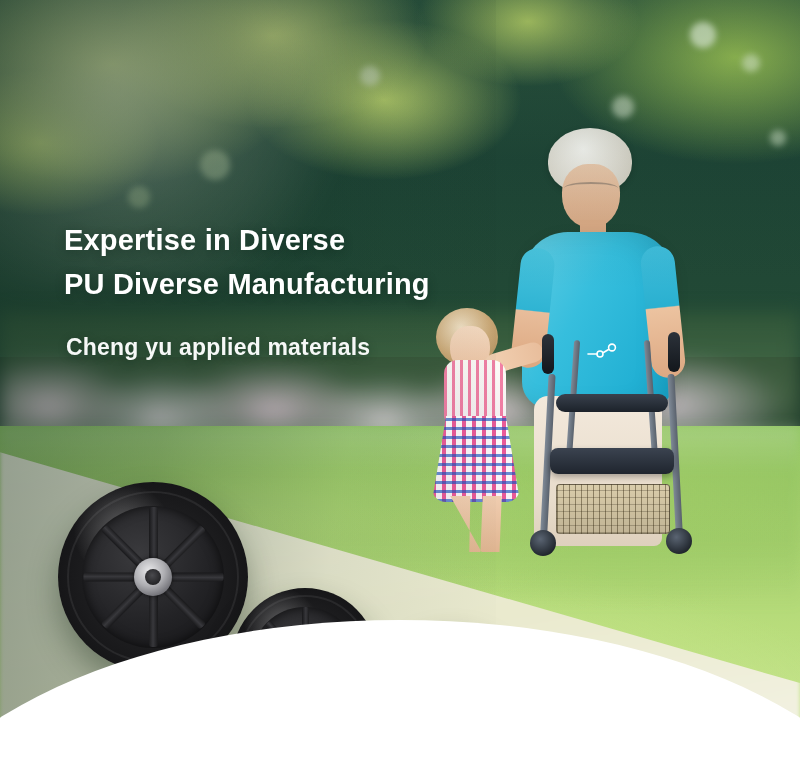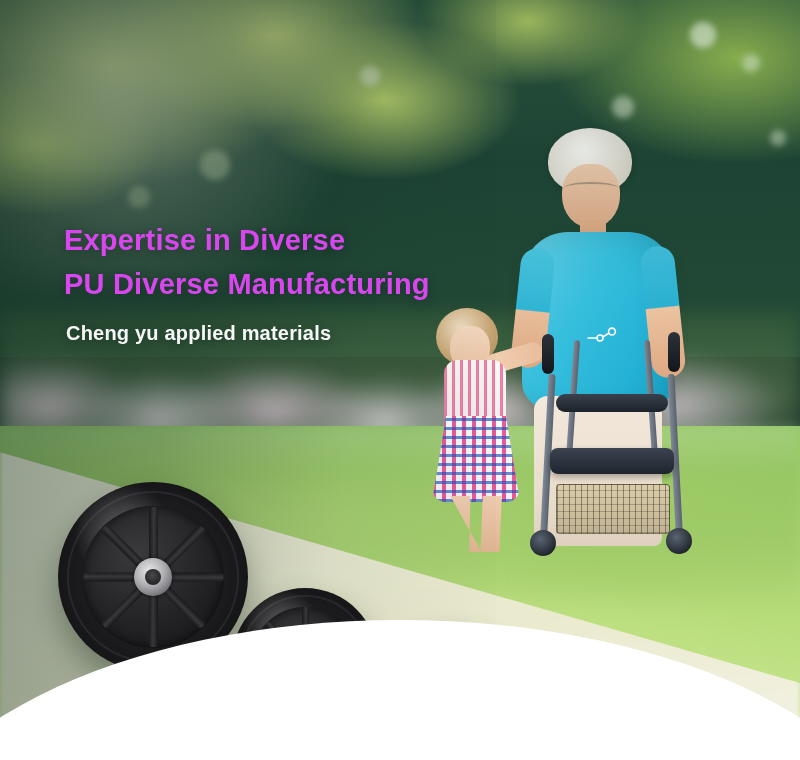--- a/index.html
+++ b/index.html
@@ -189,34 +189,34 @@
 
   
   .copy{position:absolute;left:64px;top:218px;width:520px;}
   .headline{
     margin:0;
     font-family:"Liberation Sans",sans-serif;
     font-weight:700;
     font-size:29px;
     line-height:44px;
     letter-spacing:.2px;
-    color:#d946ef;
+    color:#ffffff;
     text-shadow:0 2px 10px rgba(10,35,25,.45);
     white-space:nowrap;
   }
   .headline-2{position:relative;display:inline-block;}
   .deco-link{
     position:absolute;right:-38px;bottom:2px;width:36px;height:18px;
     pointer-events:none;
   }
   .subline{
-    margin:16px 0 0 2px;
+    margin:28px 0 0 2px;
     font-family:"Liberation Sans",sans-serif;
     font-weight:600;
-    font-size:20px;
+    font-size:23px;
     letter-spacing:.2px;
     color:#f6f8f7;
     text-shadow:0 2px 8px rgba(10,35,25,.40);
   }
 
   
   .wheel{position:absolute;border-radius:50%;}
   .wheel .tire{
     position:absolute;inset:0;border-radius:50%;
     background:

